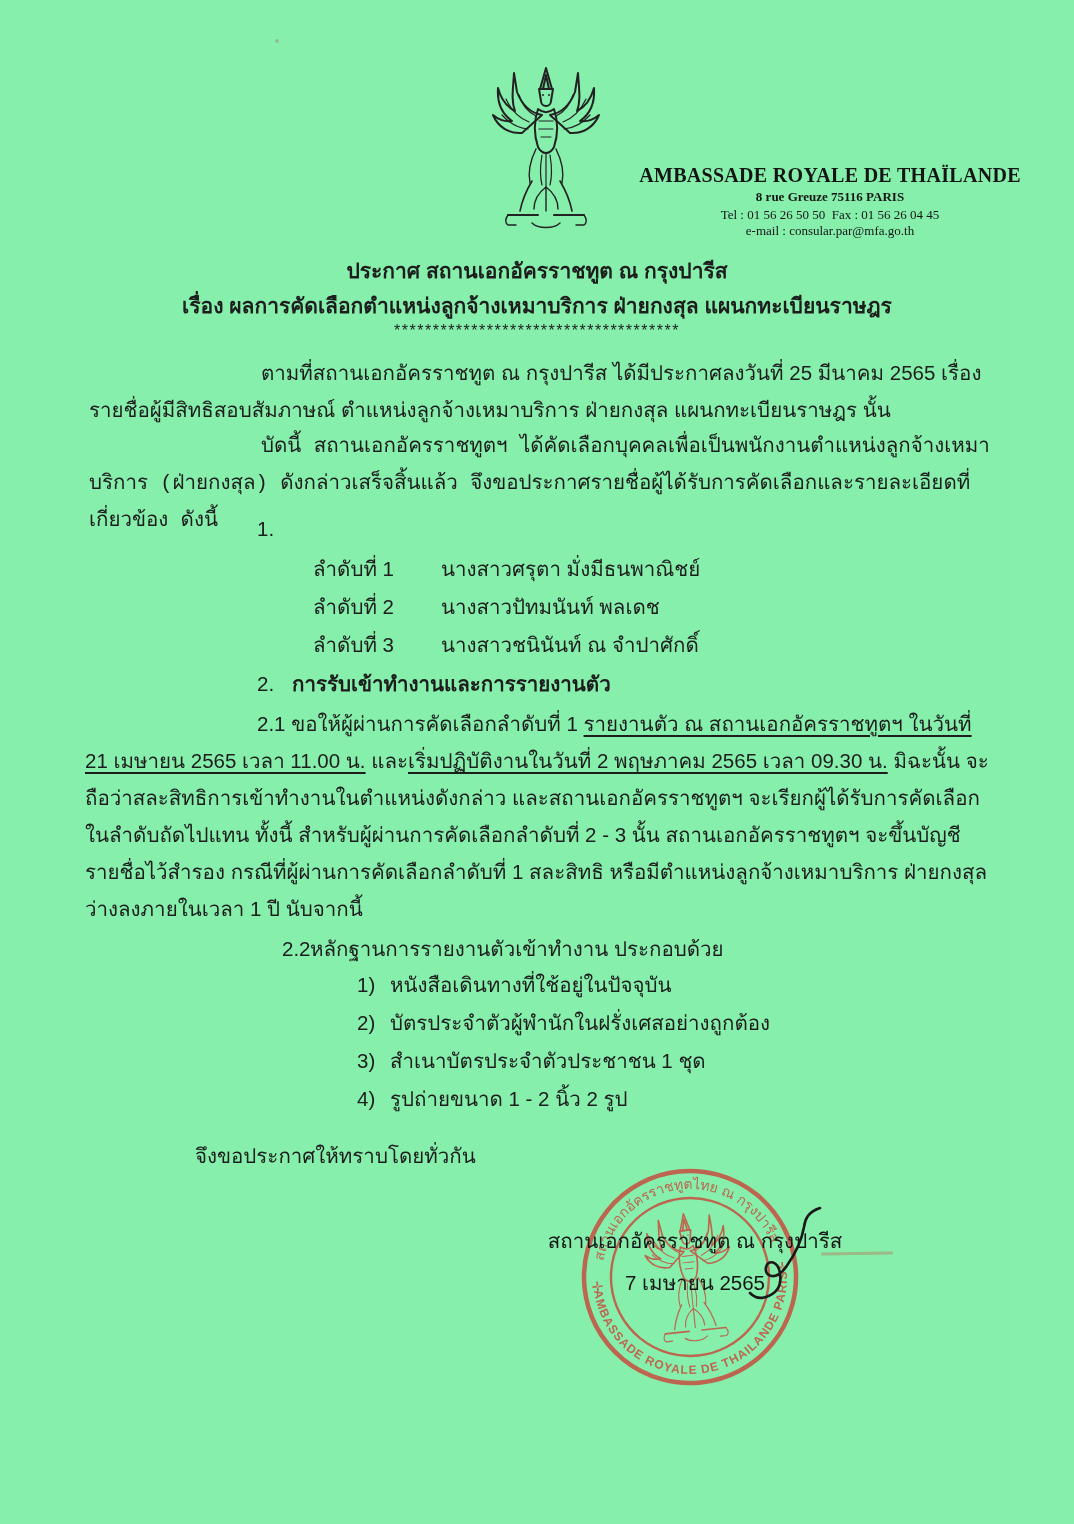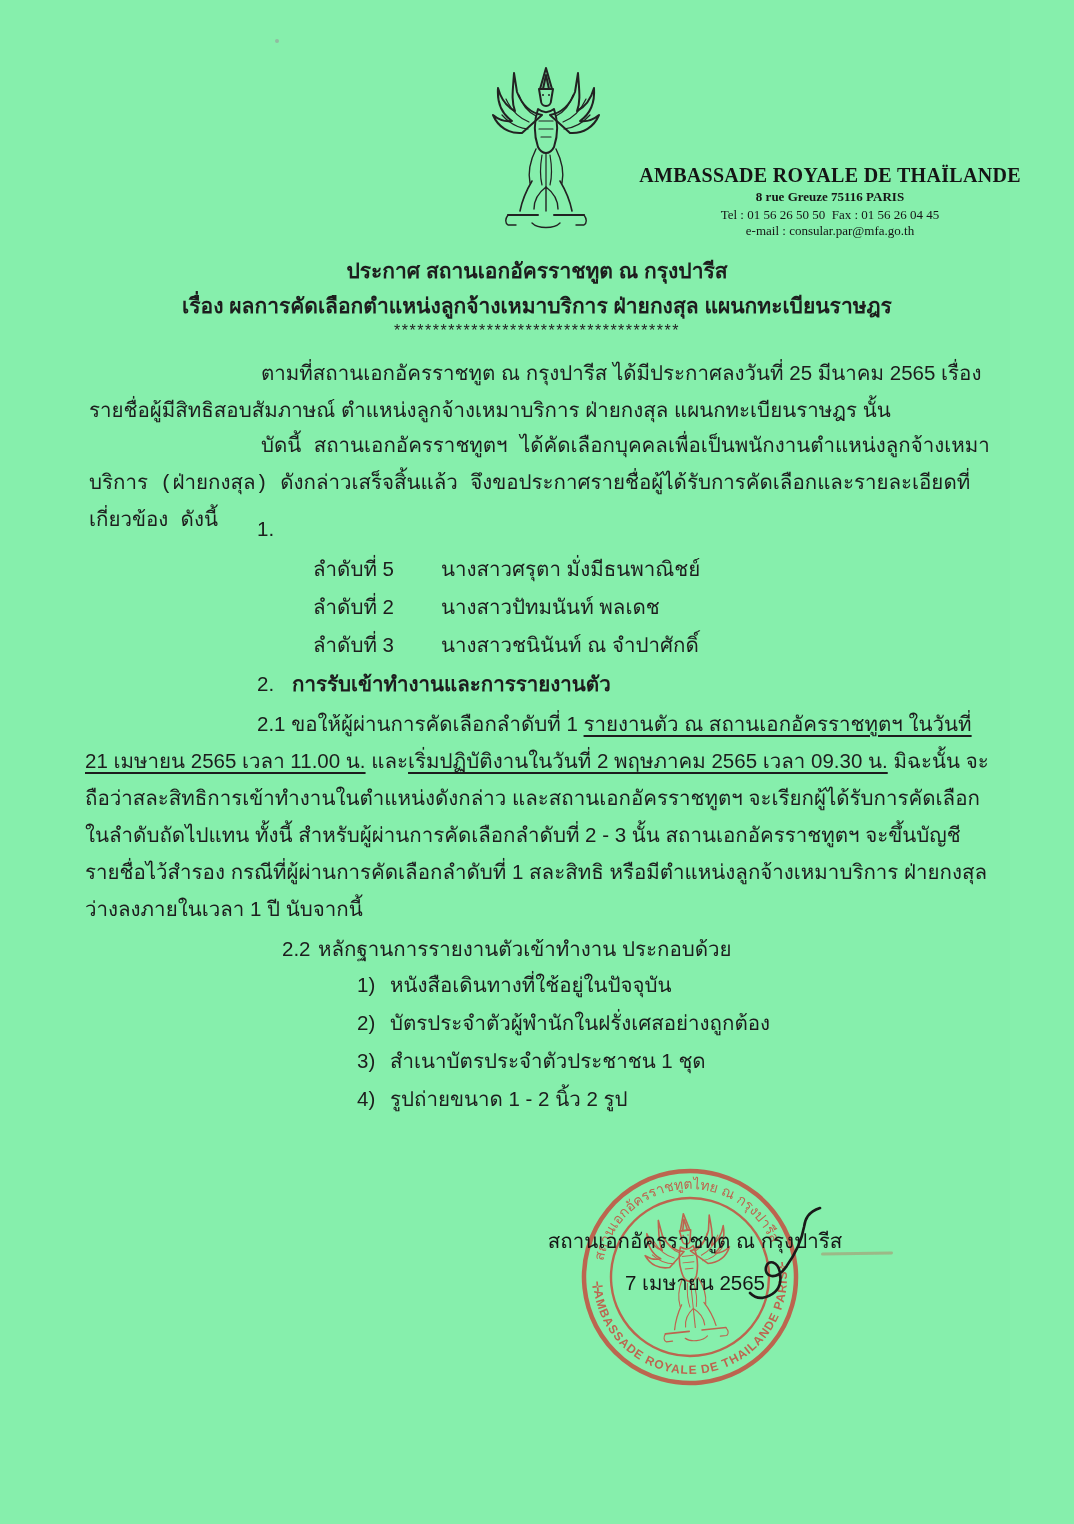--- a/index.html
+++ b/index.html
@@ -30,21 +30,21 @@
   .sec1{top:510px;}
   .sec2{top:665px;}
   .sec-num{width:35px;flex:0 0 auto;}
   .b{font-weight:bold;}
   .rank-list{left:313px;top:550px;width:600px;}
   .rank-row{display:flex;height:38px;align-items:flex-start;}
   .rank-label{width:128px;flex:0 0 auto;}
   .para21{left:85px;top:705px;width:906px;text-indent:172px;margin:0;}
   .useg{text-decoration:underline;text-decoration-thickness:1.5px;text-underline-offset:4px;}
   .sec22{left:282px;top:930px;width:700px;display:flex;}
-  .sec22-num{width:26px;flex:0 0 auto;margin-right:10px;}
+  .sec22-num{width:26px;flex:0 0 auto;margin-right:2px;}
   .docs-list{left:357px;top:966px;width:620px;}
   .doc-row{display:flex;height:38px;align-items:flex-start;}
   .doc-num{width:33px;flex:0 0 auto;}
   .closing{left:195px;top:1116px;width:600px;}
   
   .stamp-wrap{left:560px;top:1147px;width:260px;height:260px;z-index:1;}
   .sig-block{left:540px;top:1228px;width:310px;text-align:center;z-index:2;
     font-size:20.5px;color:#161616;}
   .sig-office{line-height:26px;}
   .sig-date{line-height:26px;margin-top:16px;}
@@ -101,21 +101,21 @@
   <div class="abs stars">*************************************</div>
 
   <p class="abs body-text para para1">ตามที่สถานเอกอัครราชทูต ณ กรุงปารีส ได้มีประกาศลงวันที่ 25 มีนาคม 2565 เรื่อง รายชื่อผู้มีสิทธิสอบสัมภาษณ์ ตำแหน่งลูกจ้างเหมาบริการ ฝ่ายกงสุล แผนกทะเบียนราษฎร นั้น</p>
   <p class="abs body-text para para2">บัดนี้ สถานเอกอัครราชทูตฯ ได้คัดเลือกบุคคลเพื่อเป็นพนักงานตำแหน่งลูกจ้างเหมาบริการ (ฝ่ายกงสุล) ดังกล่าวเสร็จสิ้นแล้ว จึงขอประกาศรายชื่อผู้ได้รับการคัดเลือกและรายละเอียดที่เกี่ยวข้อง ดังนี้</p>
 
   <div class="abs body-text sec-head sec1">
     <span class="sec-num">1.</span>
   </div>
   <div class="abs body-text rank-list">
       <div class="rank-row">
-        <span class="rank-label">ลำดับที่ 5</span>
+        <span class="rank-label">ลำดับที่ 1</span>
         <span class="candidate-name">นางสาวศรุตา มั่งมีธนพาณิชย์</span>
       </div>
       <div class="rank-row">
         <span class="rank-label">ลำดับที่ 2</span>
         <span class="candidate-name">นางสาวปัทมนันท์ พลเดช</span>
       </div>
       <div class="rank-row">
         <span class="rank-label">ลำดับที่ 3</span>
         <span class="candidate-name">นางสาวชนินันท์ ณ จำปาศักดิ์</span>
       </div>
@@ -144,20 +144,21 @@
       <div class="doc-row">
         <span class="doc-num">3)</span>
         <span class="doc-text">สำเนาบัตรประจำตัวประชาชน 1 ชุด</span>
       </div>
       <div class="doc-row">
         <span class="doc-num">4)</span>
         <span class="doc-text">รูปถ่ายขนาด 1 - 2 นิ้ว 2 รูป</span>
       </div>
     </div>
 
+  <p class="abs body-text closing">จึงขอประกาศให้ทราบโดยทั่วกัน</p>
 
   <div class="abs stamp-wrap">
     <svg width="260" height="260" viewBox="0 0 260 260">
       <g transform="rotate(-6 130 130)" opacity="0.82">
         <circle cx="130" cy="130" r="106" fill="none" stroke="#c9473b" stroke-width="4.5"></circle>
         <circle cx="130" cy="130" r="79" fill="none" stroke="#c9473b" stroke-width="2.4"></circle>
         <defs>
           <path id="arcTop" d="M 130 130 m -88 0 a 88 88 0 1 1 176 0"></path>
           <path id="arcBot" d="M 130 130 m -97 0 a 97 97 0 0 0 194 0"></path>
         </defs>

